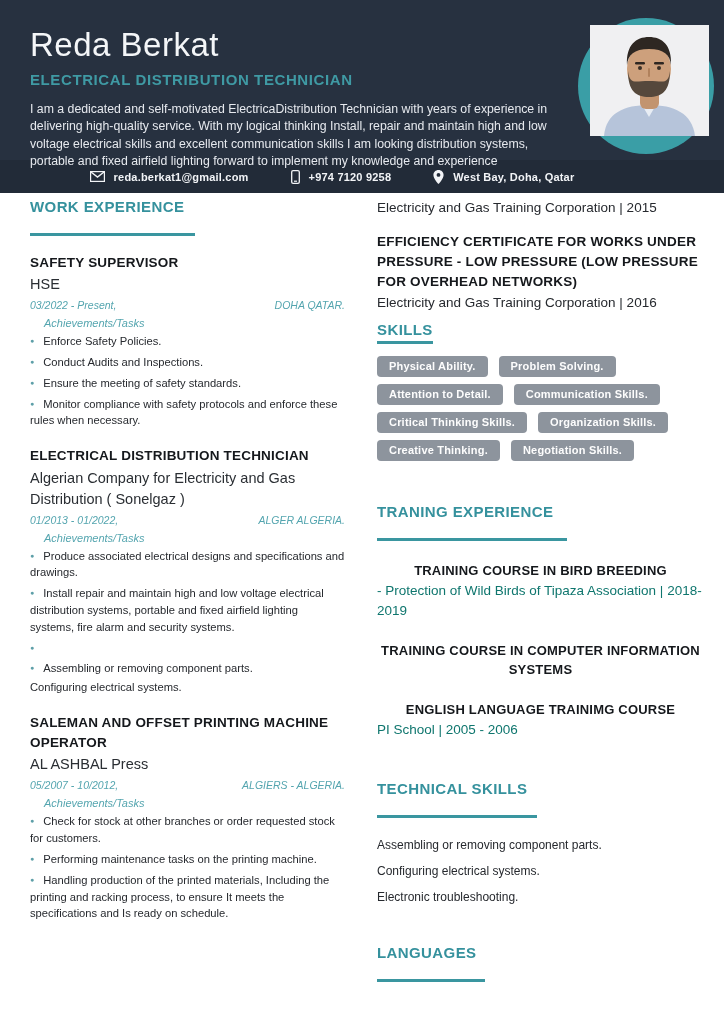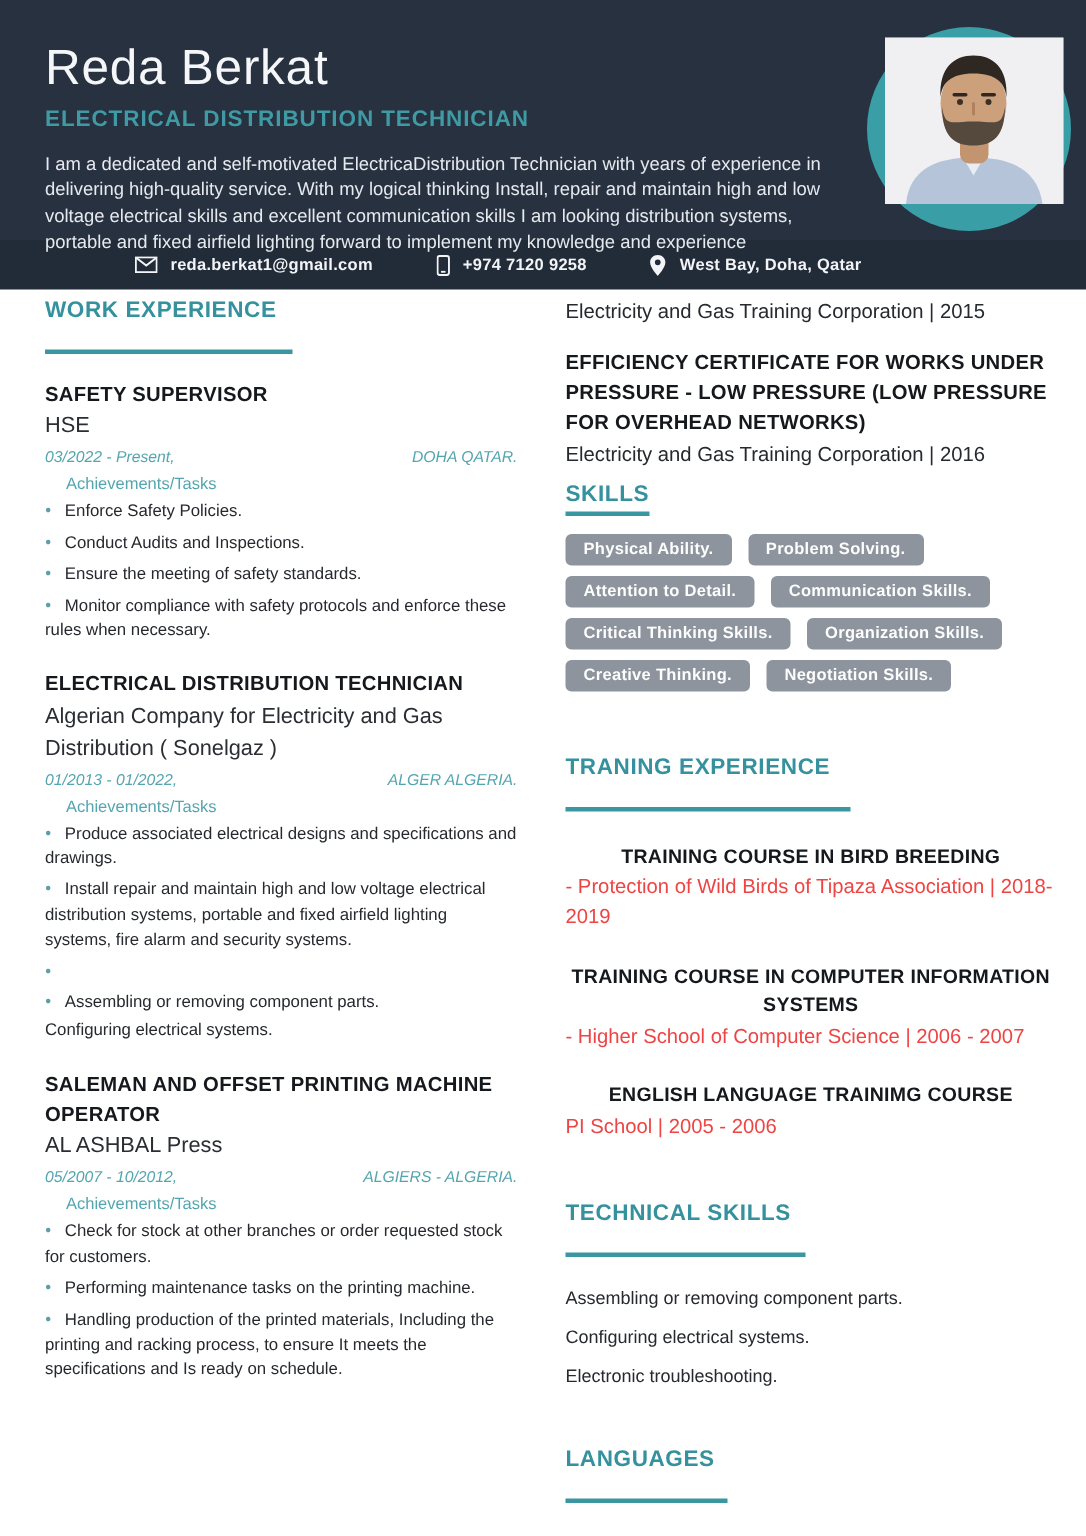--- a/index.html
+++ b/index.html
@@ -27,39 +27,39 @@
   .col-right{ width:327px; }
   .sec-h{ color:#35919d; font-size:15px; font-weight:bold; letter-spacing:.4px; }
   .rule{ height:3px; background:#3a96a0; margin-top:18px; }
   .rule.w165{ width:165px; } .rule.w105{ width:105px; } .rule.w190{ width:190px; }
   .rule.w160{ width:160px; } .rule.w108{ width:108px; }
   
   .job{ margin-top:17px; }
   .job-title{ font-size:13.5px; font-weight:bold; color:#15181c; letter-spacing:.2px; line-height:1.5;}
   .job-company{ font-size:14.5px; color:#2a2e33; line-height:1.45; margin-top:1px;}
   .job-meta{ display:flex; justify-content:space-between; font-style:italic; font-size:10.5px; color:#54a5af; margin-top:4px;}
-  .ach{ font-size:11px; color:#54a5af; margin:6px 0 2px 14px; }
+  .ach{ font-style:italic; font-size:11px; color:#54a5af; margin:6px 0 2px 14px; }
   ul.bullets{ list-style:none; }
   ul.bullets li{ font-size:11.2px; color:#26292e; line-height:1.5; margin-top:4px; }
   ul.bullets li::before{ content:"\25CF"; font-size:7px; color:#5d9fa8; position:relative; top:-2px; margin-right:9px;}
   .plain-line{ font-size:11.2px; color:#26292e; line-height:1.5; margin-top:2px;}
   .edu{ margin-top:26px; }
   
   .cert-org{ font-size:13.5px; color:#26292e; line-height:1.45; }
   .cert{ margin-top:14px; }
   .cert-title{ font-size:13.5px; font-weight:bold; color:#15181c; line-height:1.5; letter-spacing:.2px; margin-bottom:1px;}
   .skills-h{ display:inline-block; border-bottom:3px solid #3a96a0; padding-bottom:3px; margin-top:8px;}
   .pills{ margin-top:12px; }
   .pill-row{ display:flex; gap:11px; margin-bottom:7px; }
   .pill{ background:#8d949d; color:#fdfdfd; font-size:11px; font-weight:bold; letter-spacing:.2px;
          padding:4px 12px 5px 12px; border-radius:4px; white-space:nowrap;}
   .training{ margin-top:42px; }
   .t-item{ margin-top:20px; }
   .t-title{ font-size:13px; font-weight:bold; color:#15181c; line-height:1.5; letter-spacing:.2px;text-align:center;}
-  .t-detail{ font-size:13.5px; color:#ef4444; line-height:1.45; margin-top:1px;}
+  .t-detail{ font-size:13.5px; color:#0f766e; line-height:1.45; margin-top:1px;}
   .tech{ margin-top:40px; }
   .tech-item{ font-size:12px; color:#26292e; margin-top:12px; }
   .tech .first{ margin-top:20px; }
   .langs{ margin-top:40px; }
 </style>
 </head>
 <body>
 
 <div class="page">
 
@@ -214,21 +214,20 @@
 
       <div class="training">
         <div class="sec-h">TRANING EXPERIENCE</div>
         <div class="rule w190"></div>
         <div class="t-item">
           <div class="t-title">TRAINING COURSE IN BIRD BREEDING</div>
           <div class="t-detail">- Protection of Wild Birds of Tipaza Association | 2018-2019</div>
         </div>
         <div class="t-item">
           <div class="t-title">TRAINING COURSE IN COMPUTER INFORMATION SYSTEMS</div>
-          <div class="t-detail">- Higher School of Computer Science |  2006 - 2007</div>
         </div>
         <div class="t-item">
           <div class="t-title">ENGLISH LANGUAGE TRAINIMG COURSE</div>
           <div class="t-detail">PI School |  2005 - 2006</div>
         </div>
       </div>
 
       <div class="tech">
         <div class="sec-h">TECHNICAL SKILLS</div>
         <div class="rule w160"></div>

